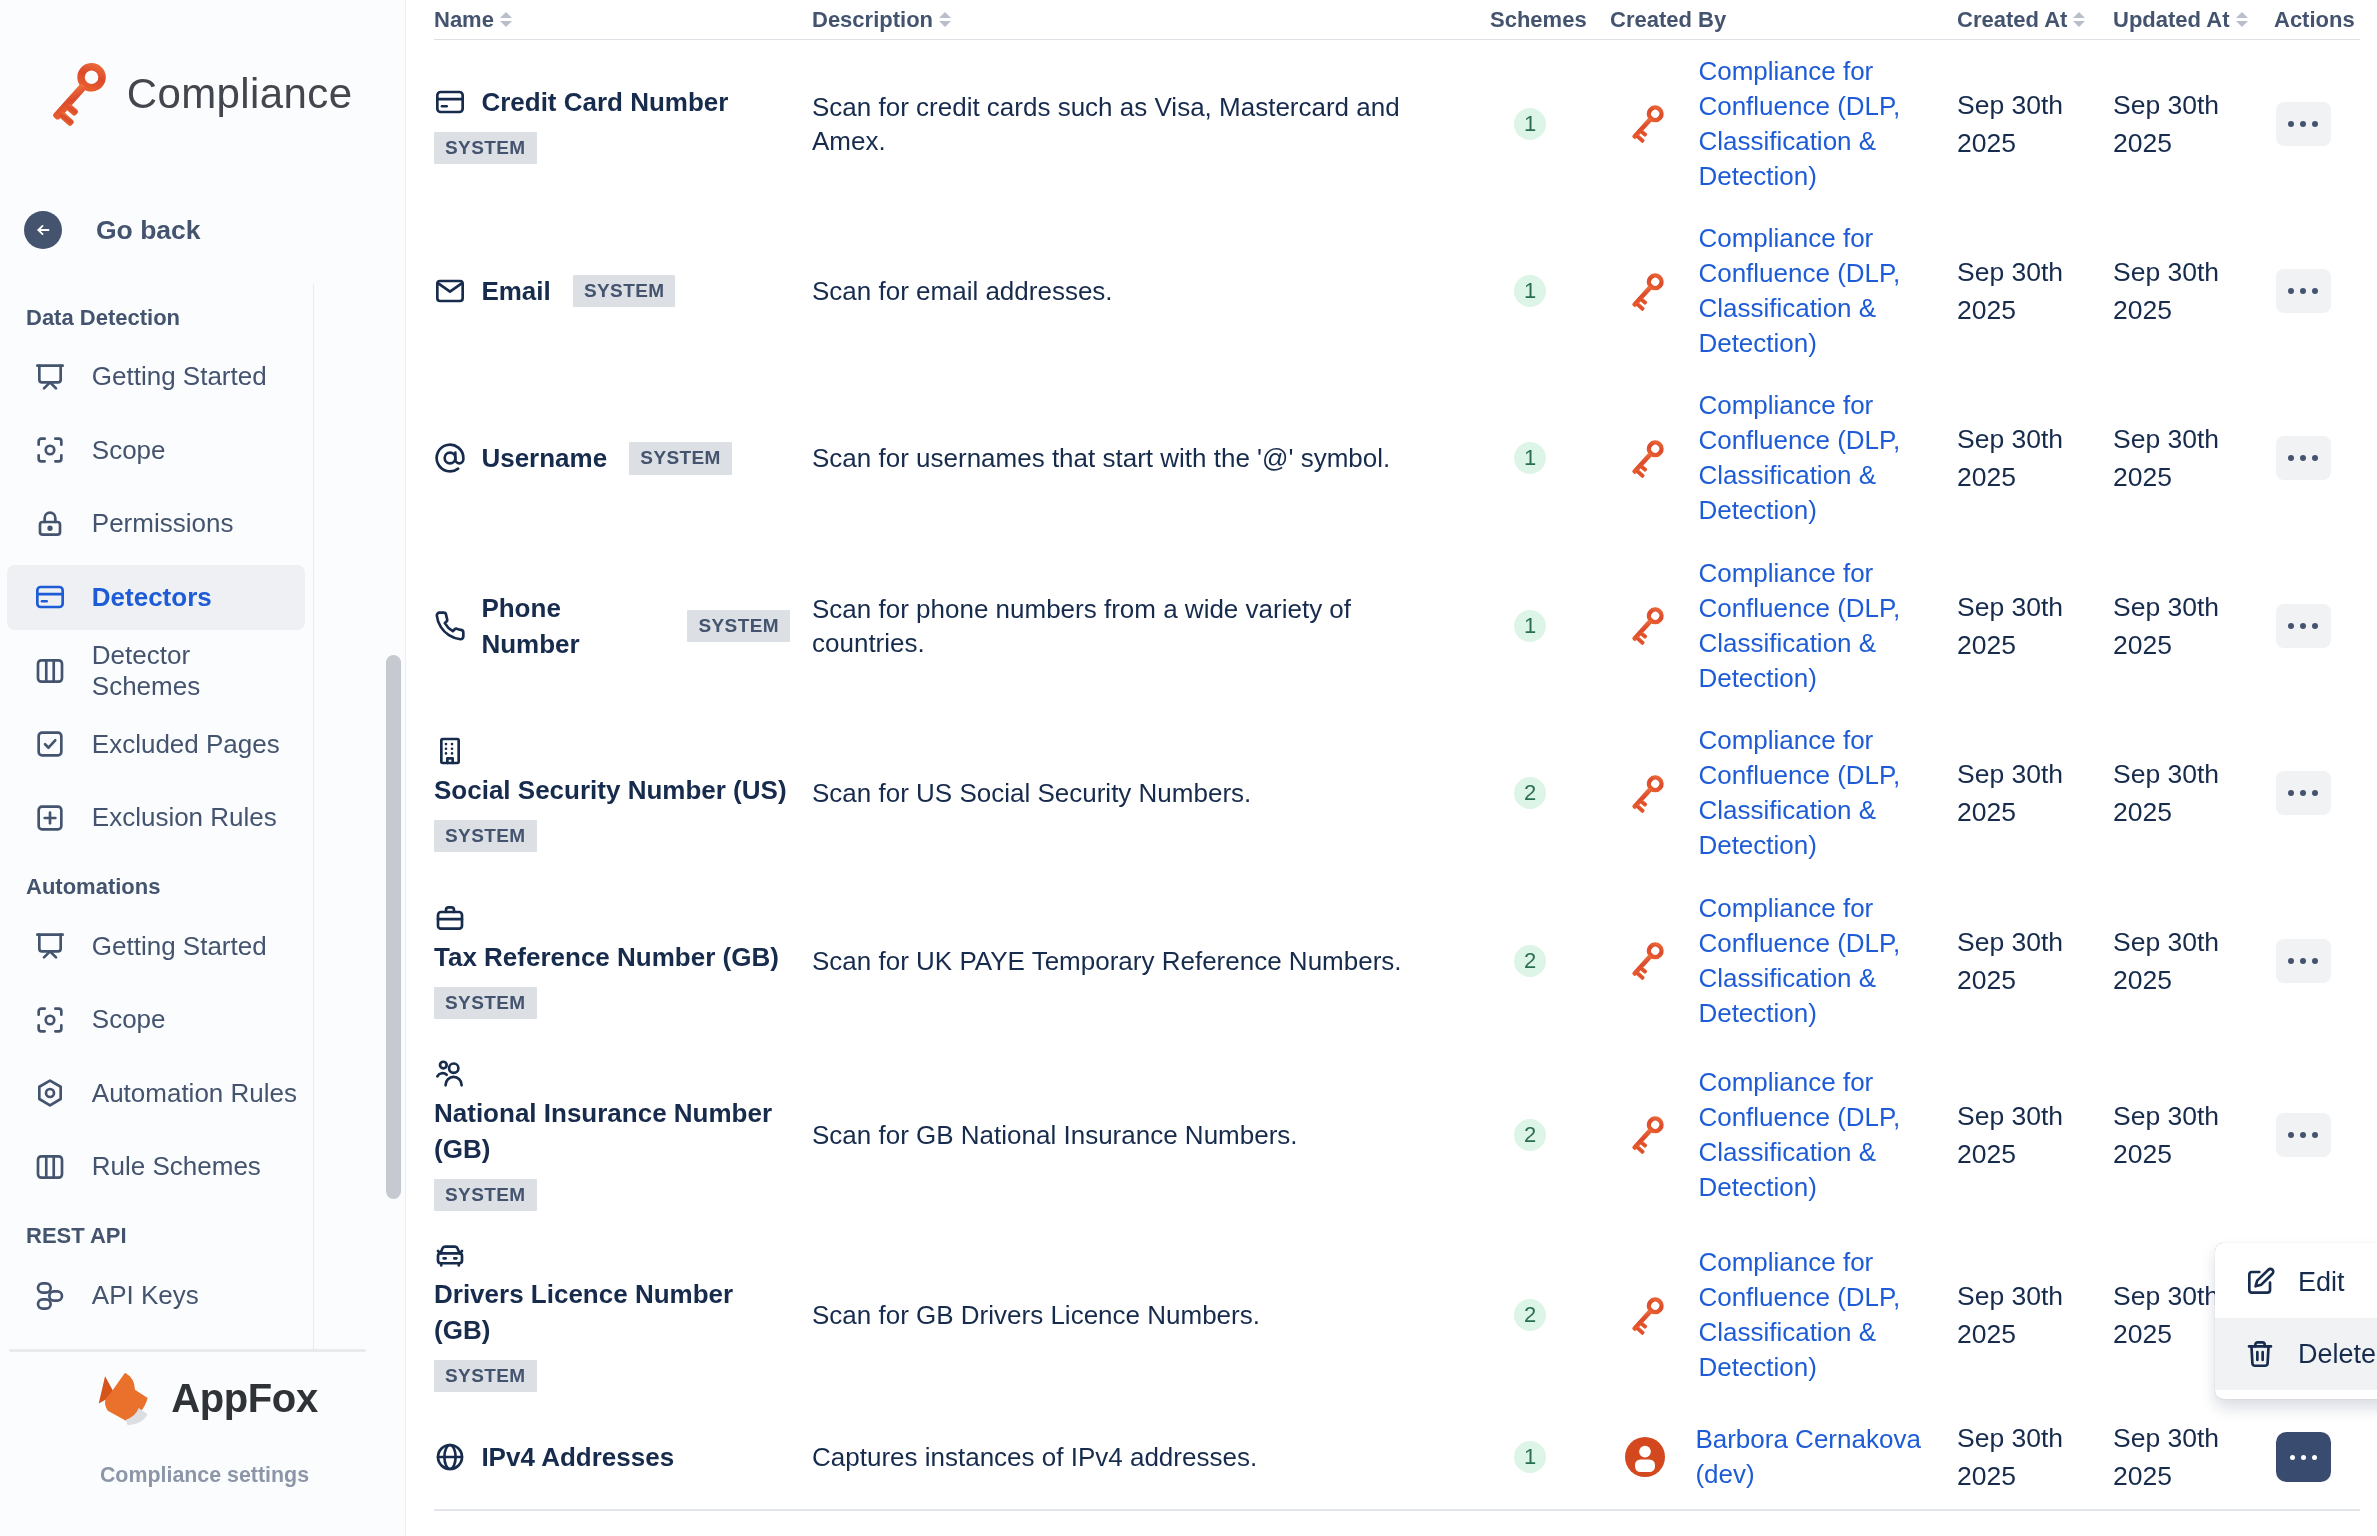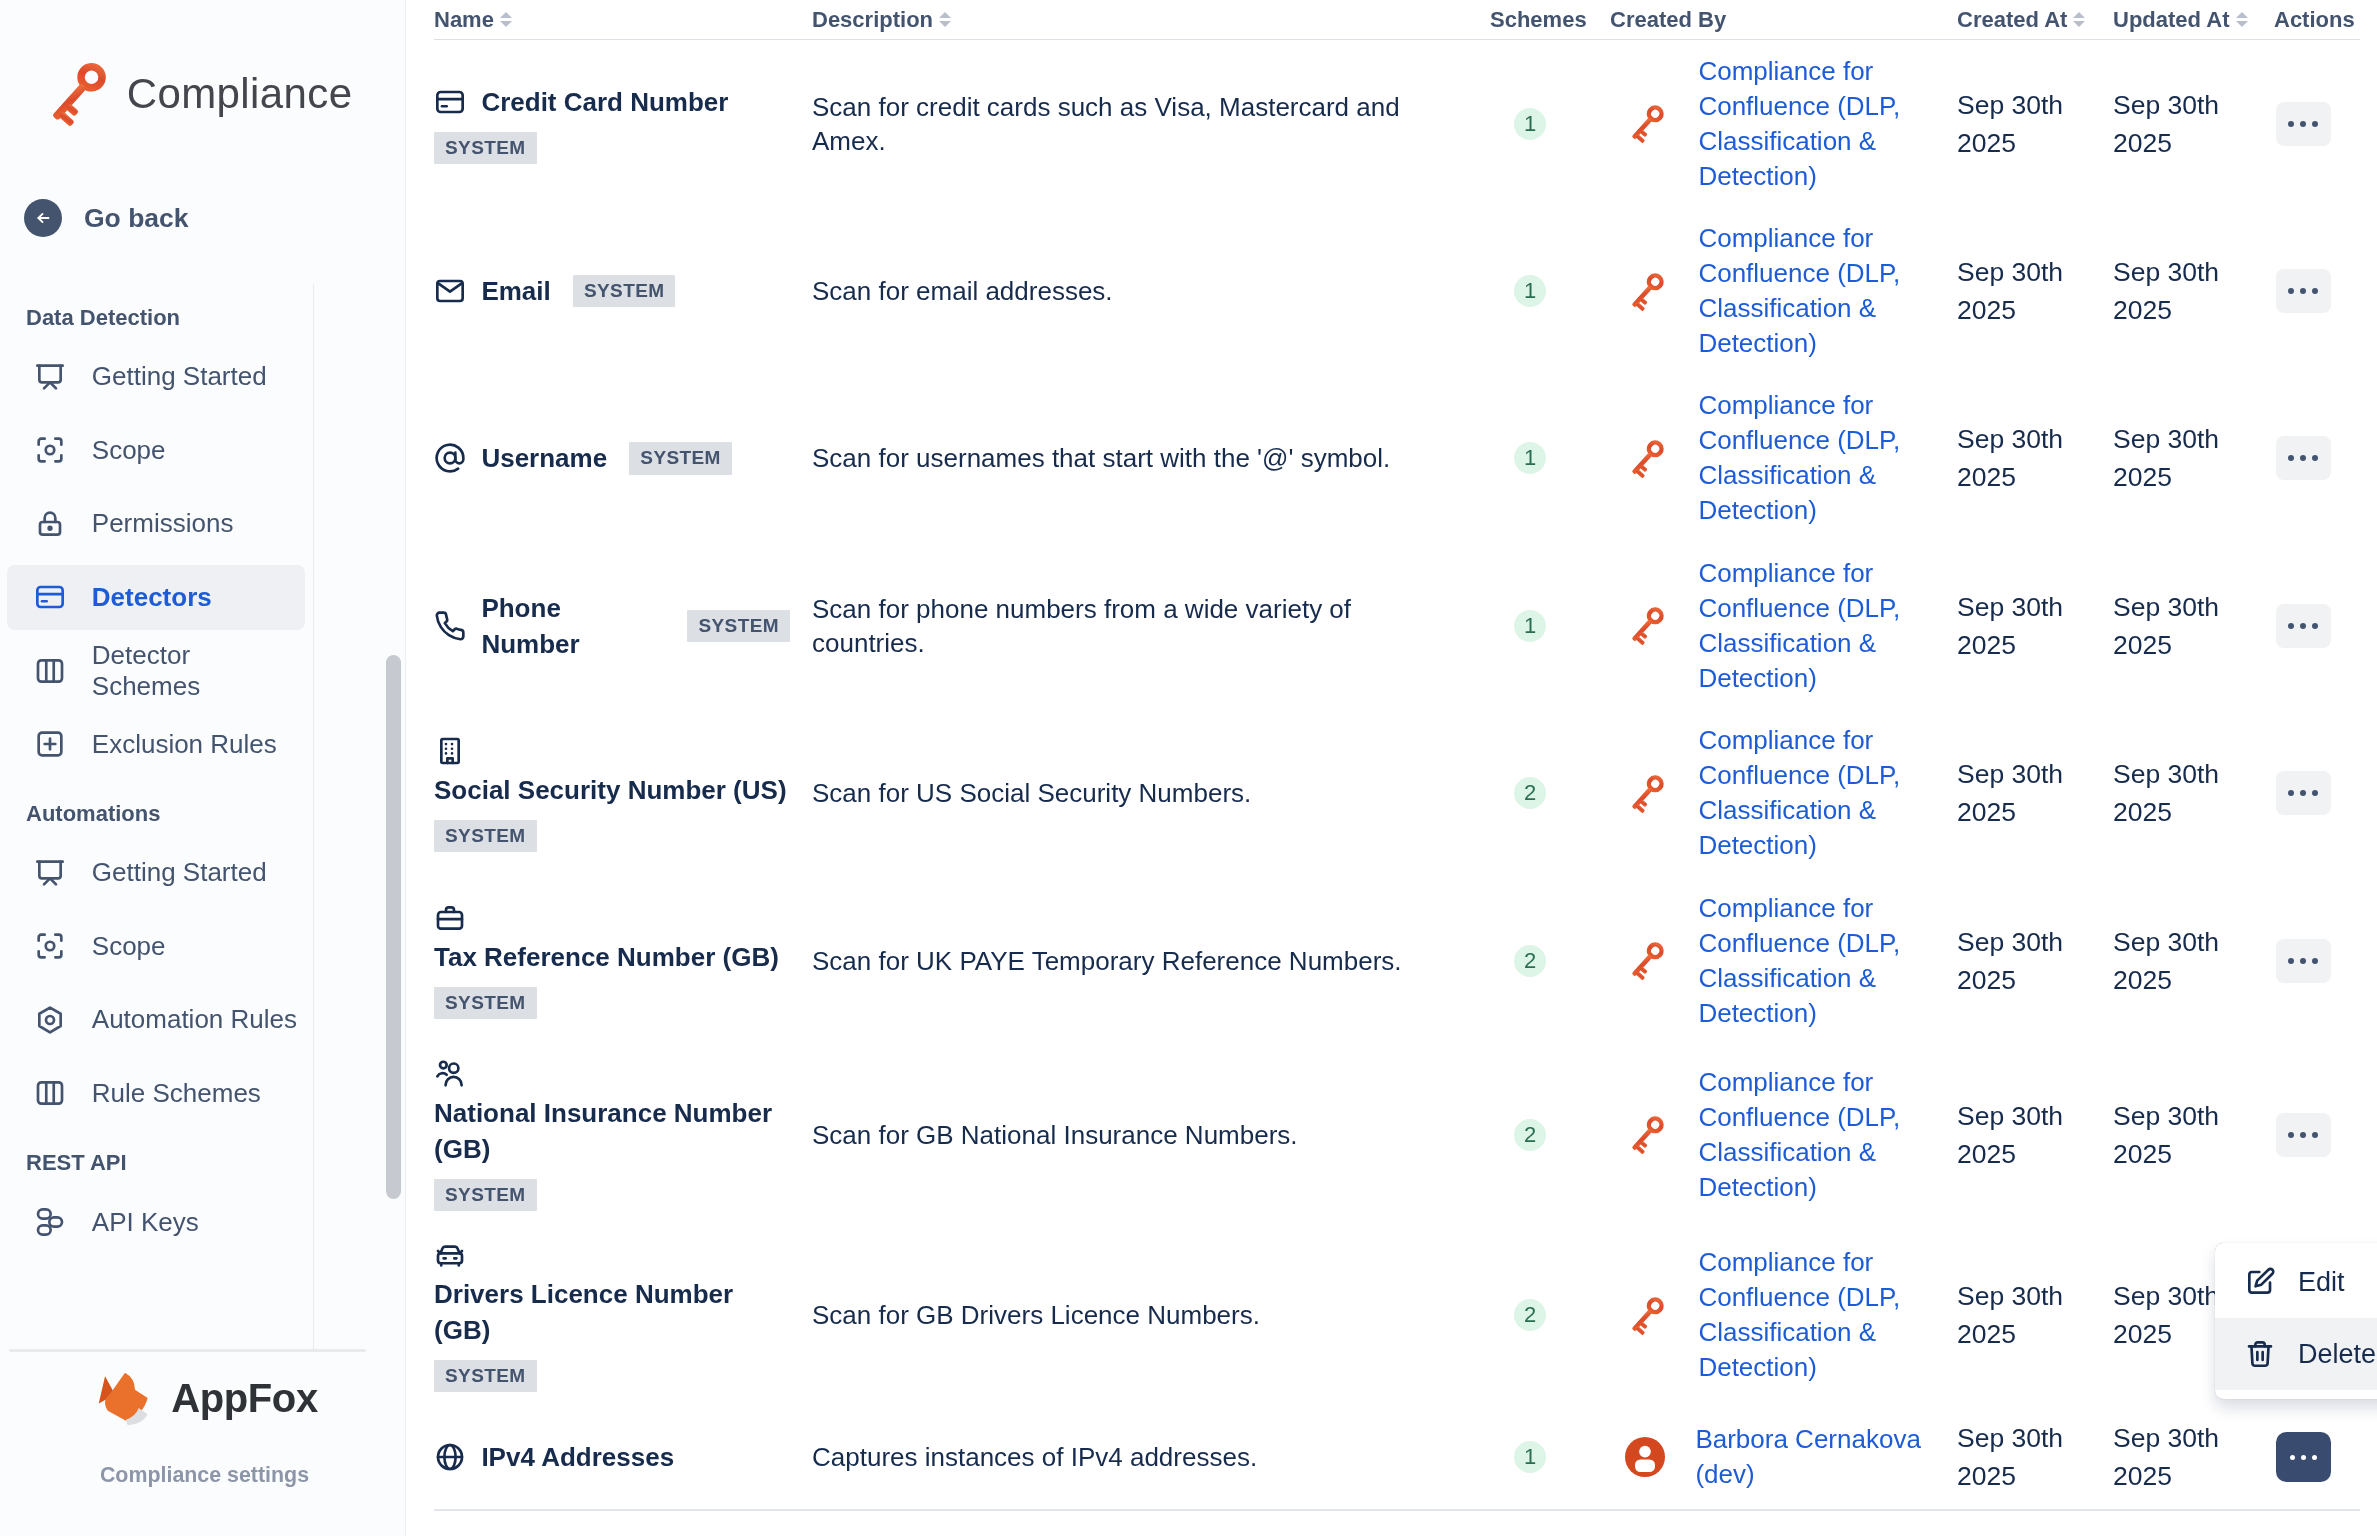--- a/index.html
+++ b/index.html
@@ -7,21 +7,21 @@
     width:2377px;height:1537px;position:relative;overflow:hidden;
     background:#ffffff;color:#172B4D;
     font-family:"Liberation Sans", sans-serif;
     -webkit-font-smoothing:antialiased;
   }
   
   .sidebar{position:absolute;left:0;top:0;width:405px;height:1537px;background:#fbfcfd;border-right:0.9px solid #eceef2;}
   .logo{position:absolute;left:41px;top:50px;display:flex;align-items:center;gap:13.7px;}
   .logo .logo-key svg{width:72px;height:87px;display:block;}
   .logo .logo-text{font-size:42px;font-weight:500;color:#43464c;letter-spacing:0.4px;}
-  .goback{position:absolute;left:24px;top:199px;display:flex;align-items:center;gap:22px;cursor:pointer;}
+  .goback{position:absolute;left:24px;top:211px;display:flex;align-items:center;gap:34px;cursor:pointer;}
   .goback-circle{width:38px;height:38px;border-radius:50%;background:#44546F;display:flex;align-items:center;justify-content:center;}
   .goback-circle svg{width:22px;height:22px;color:#ffffff;}
   .goback-label{font-size:26.5px;font-weight:600;color:#44546F;}
   .nav{position:absolute;left:0;top:284px;width:314px;height:1065px;border-right:0.9px solid #e9ebef;padding-top:12px;box-sizing:border-box;overflow:hidden;}
   .nav-title{margin:24px 0 13.7px 26px;font-size:22px;font-weight:700;color:#44546F;}
   .nav-title:first-child{margin-top:8.5px;}
   .nav-item{height:65px;margin:0 8.5px 8.5px 6.8px;border-radius:7.7px;display:flex;align-items:center;padding-left:27px;gap:26px;font-size:26px;font-weight:500;color:#44546F;cursor:pointer;}
   .nav-item .nav-ic{display:flex;}
   .nav-item svg{width:32px;height:32px;}
   .nav-item.active{background:#eef0f3;color:#1D5CD6;font-weight:600;}
@@ -158,20 +158,29 @@
             <path d="M9.2 4v16"></path>
             <path d="M14.8 4v16"></path>
           </svg>
         </span>
         <span>Detector Schemes</span>
       </div>
       <div class="nav-item">
         <span class="nav-ic">
           <svg viewBox="0 0 24 24" fill="none" stroke="currentColor" stroke-width="2" stroke-linecap="round" stroke-linejoin="round">
             <rect x="3.5" y="3.5" width="17" height="17" rx="2.5"></rect>
+            <path d="m8.3 12.2 2.6 2.6 5-5.6"></path>
+          </svg>
+        </span>
+        <span>Excluded Pages</span>
+      </div>
+      <div class="nav-item">
+        <span class="nav-ic">
+          <svg viewBox="0 0 24 24" fill="none" stroke="currentColor" stroke-width="2" stroke-linecap="round" stroke-linejoin="round">
+            <rect x="3.5" y="3.5" width="17" height="17" rx="2.5"></rect>
             <path d="M12 8v8"></path>
             <path d="M8 12h8"></path>
           </svg>
         </span>
         <span>Exclusion Rules</span>
       </div>
       <div class="nav-title">Automations</div>
       <div class="nav-item">
         <span class="nav-ic">
           <svg viewBox="0 0 24 24" fill="none" stroke="currentColor" stroke-width="2" stroke-linecap="round" stroke-linejoin="round">

